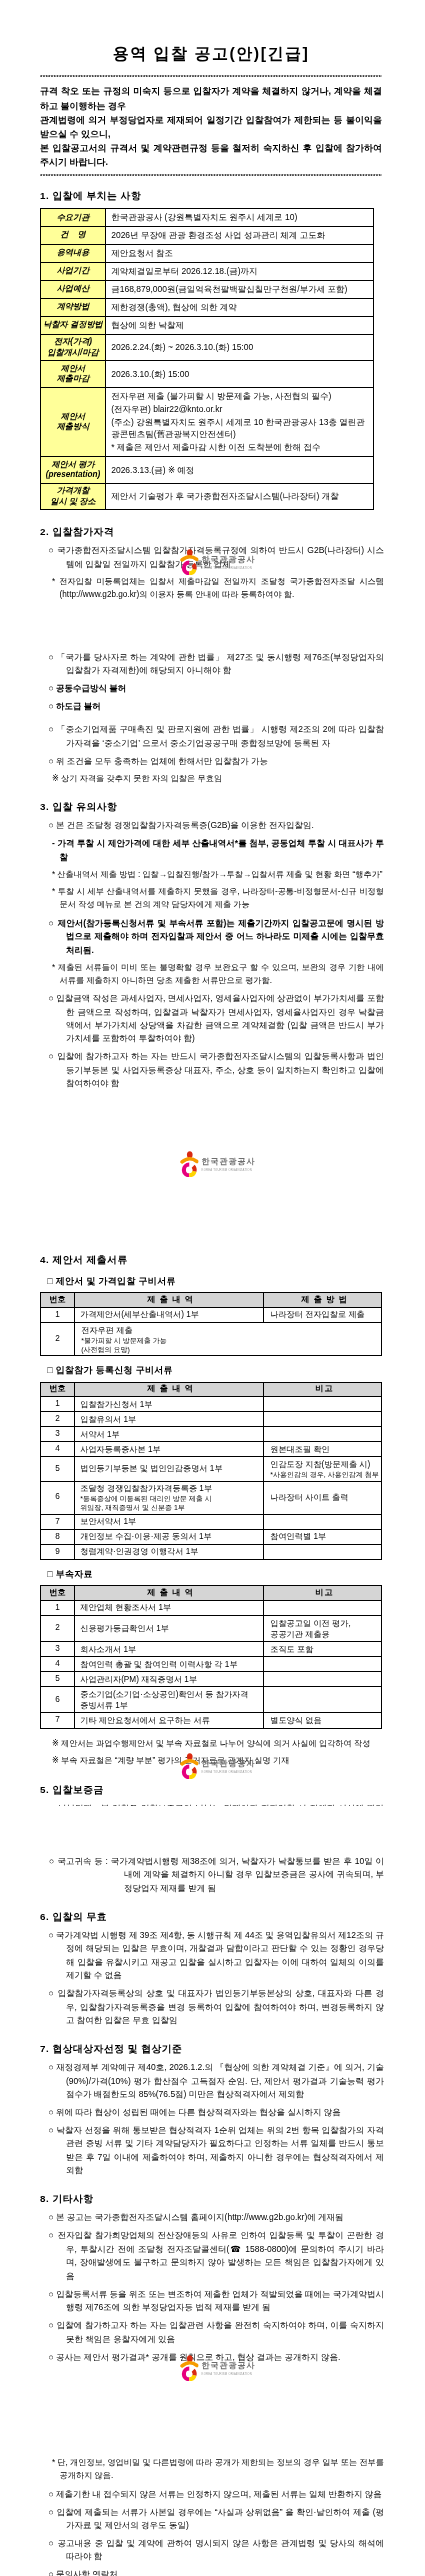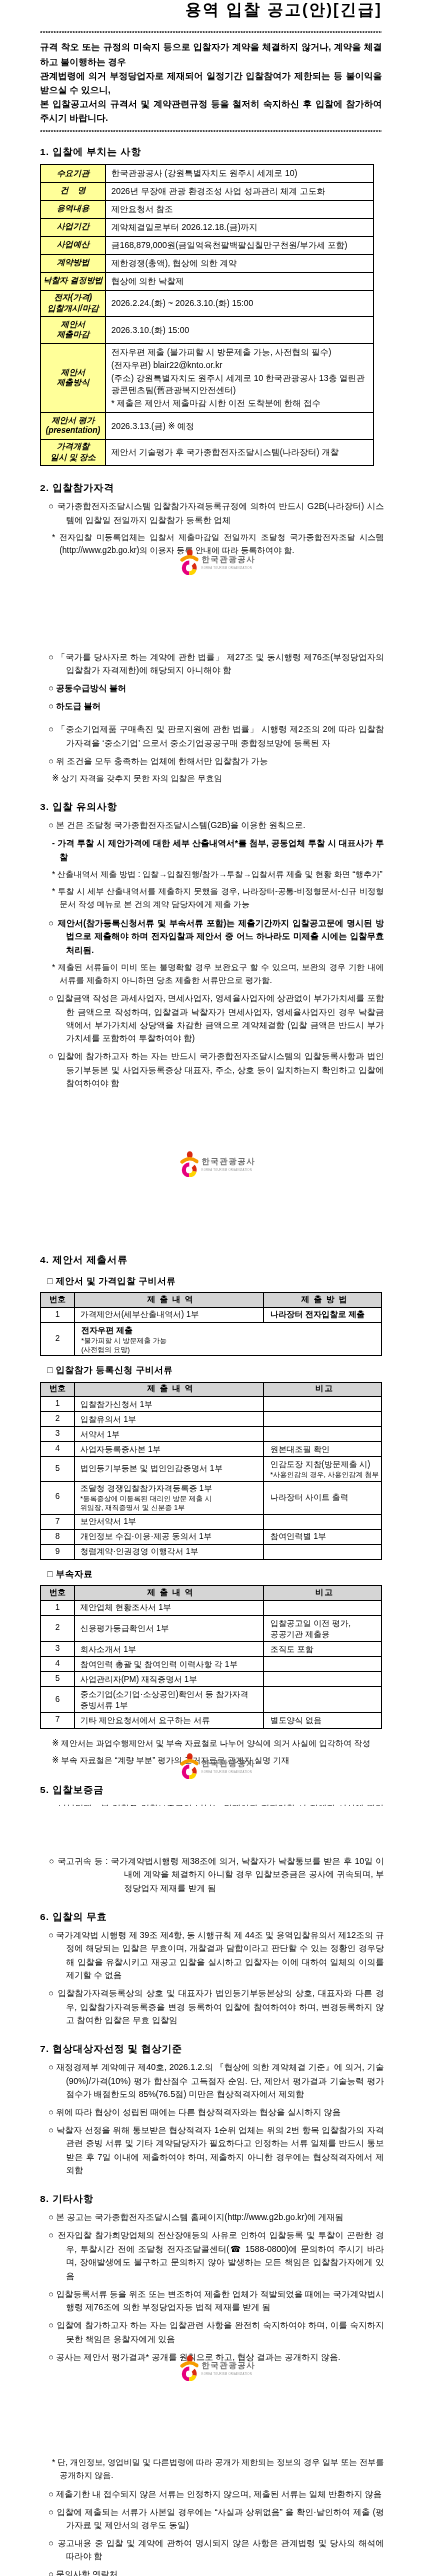--- a/index.html
+++ b/index.html
@@ -13,22 +13,22 @@
   .page{
     position:relative;
     width:426px;height:602px;
     background:#ffffff;
     box-sizing:border-box;
     padding:0 44px 0 40px;
     overflow:hidden;
   }
   
   .title{
-    margin:0;
-    text-align:right;
+    margin:0;padding-top:44px;
+    text-align:center;
     font-size:16px;font-weight:700;
     letter-spacing:1.5px;
   }
   .stars{
     margin-top:8.2px;
     font-size:6.2px;font-weight:700;
     letter-spacing:0.3px;
     white-space:nowrap;overflow:hidden;
     width:100%;
   }
@@ -88,21 +88,21 @@
   .g-cell{padding:1.5px 2.1px;line-height:1.3;box-sizing:border-box;}
   .g-c0{width:34px;min-width:21.6px;text-align:center;border-right:0.5px solid #000;
         display:flex;align-items:center;justify-content:center;}
   .g-c1{flex:1;border-right:0.5px solid #000;padding-left:5.2px;
         display:flex;flex-direction:column;justify-content:center;}
   .g-c2{width:117px;min-width:117px;padding-left:6.2px;
         display:flex;flex-direction:column;justify-content:center;}
   .g-head .g-c1,.g-head .g-c2{align-items:center;text-align:center;letter-spacing:1px;}
   .g-line{line-height:1.35;}
   .g-line.sm{font-size:7px;line-height:1.3;}
-  .g-line.b{font-weight:700;}
+  .g-line.b{font-weight:400;}
   
   .list{width:344px;}
   .li{
     font-size:8.5px;line-height:1.58;
     margin-bottom:4.6px;
     text-align:justify;
   }
   .li.c{padding-left:26px;text-indent:-17.5px;}
   .li.s{padding-left:19.6px;text-indent:-7.7px;font-size:8.2px;}
   .li.d{padding-left:19.6px;text-indent:-7.7px;}
@@ -249,21 +249,21 @@
     <div class="list page-start">
         <div class="li c">○ 「국가를 당사자로 하는 계약에 관한 법률」 제27조 및 동시행령 제76조(부정당업자의 입찰참가 자격제한)에 해당되지 아니해야 함</div>
         <div class="li c b">○ 공동수급방식 불허</div>
         <div class="li c b">○ 하도급 불허</div>
         <div class="li c gap">○ 「중소기업제품 구매촉진 및 판로지원에 관한 법률」 시행령 제2조의 2에 따라 입찰참가자격을 ‘중소기업’ 으로서 중소기업공공구매 종합정보망에 등록된 자</div>
         <div class="li c">○ 위 조건을 모두 충족하는 업체에 한해서만 입찰참가 가능</div>
         <div class="li s">※ 상기 자격을 갖추지 못한 자의 입찰은 무효임</div>
       </div>
     <h2 class="h">3. 입찰 유의사항</h2>
     <div class="list">
-        <div class="li c">○ 본 건은 조달청 국가종합전자조달시스템(G2B)을 이용한 원칙으로.</div>
+        <div class="li c">○ 본 건은 조달청 경쟁입찰참가자격등록증(G2B)을 이용한 전자입찰임.</div>
         <div class="li d b">- 가격 투찰 시 제안가격에 대한 세부 산출내역서*를 첨부, 공동업체 투찰 시 대표사가 투찰</div>
         <div class="li s">* 산출내역서 제출 방법 : 입찰→입찰진행/참가→투찰→입찰서류 제출 및 현황 화면 “행추가”</div>
         <div class="li s">* 투찰 시 세부 산출내역서를 제출하지 못했을 경우, 나라장터-공통-비정형문서-신규 비정형문서 작성 메뉴로 본 건의 계약 담당자에게 제출 가능</div>
         <div class="li c b">○ 제안서(참가등록신청서류 및 부속서류 포함)는 제출기간까지 입찰공고문에 명시된 방법으로 제출해야 하며 전자입찰과 제안서 중 어느 하나라도 미제출 시에는 입찰무효 처리됨.</div>
         <div class="li s">* 제출된 서류들이 미비 또는 불명확할 경우 보완요구 할 수 있으며, 보완의 경우 기한 내에 서류를 제출하지 아니하면 당초 제출한 서류만으로 평가함.</div>
         <div class="li c">○ 입찰금액 작성은 과세사업자, 면세사업자, 영세율사업자에 상관없이 부가가치세를 포함한 금액으로 작성하며, 입찰결과 낙찰자가 면세사업자, 영세율사업자인 경우 낙찰금액에서 부가가치세 상당액을 차감한 금액으로 계약체결함 (입찰 금액은 반드시 부가가치세를 포함하여 투찰하여야 함)</div>
         <div class="li c">○ 입찰에 참가하고자 하는 자는 반드시 국가종합전자조달시스템의 입찰등록사항과 법인등기부등본 및 사업자등록증상 대표자, 주소, 상호 등이 일치하는지 확인하고 입찰에 참여하여야 함</div>
       </div>
 
     <div class="kto">

